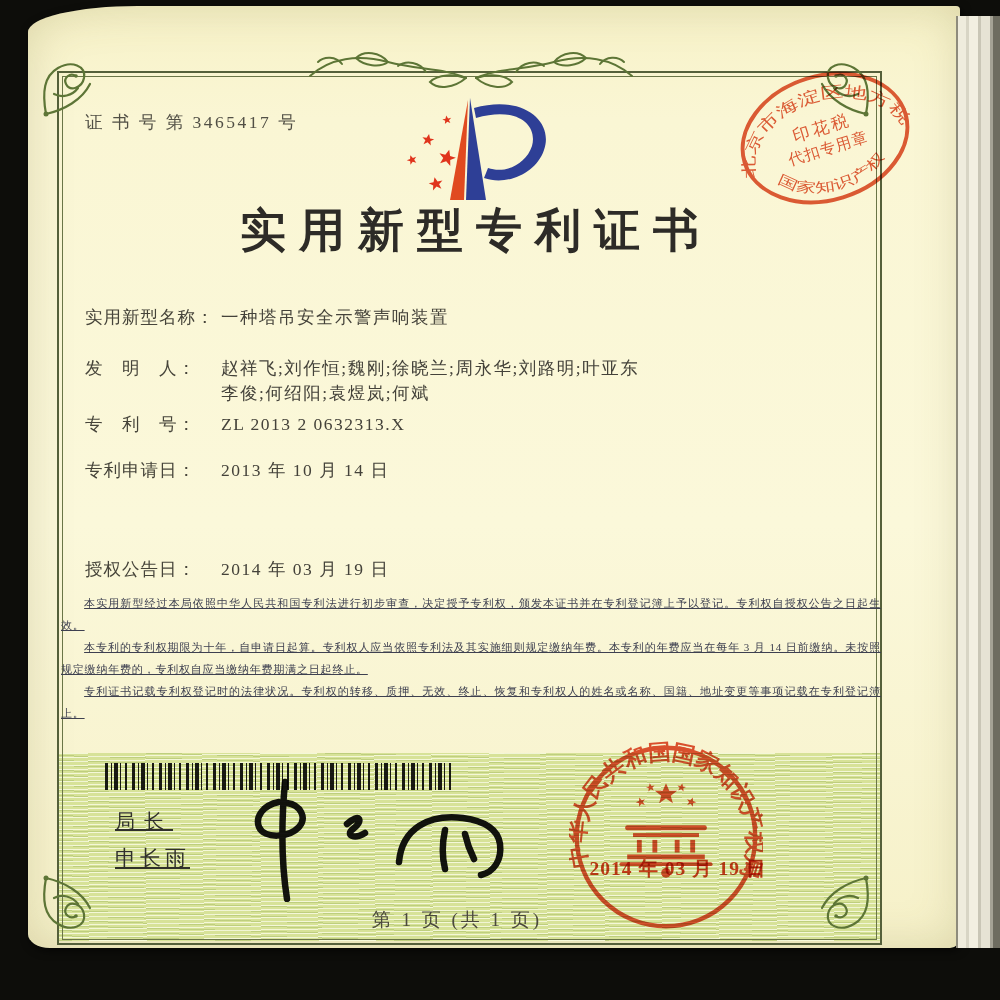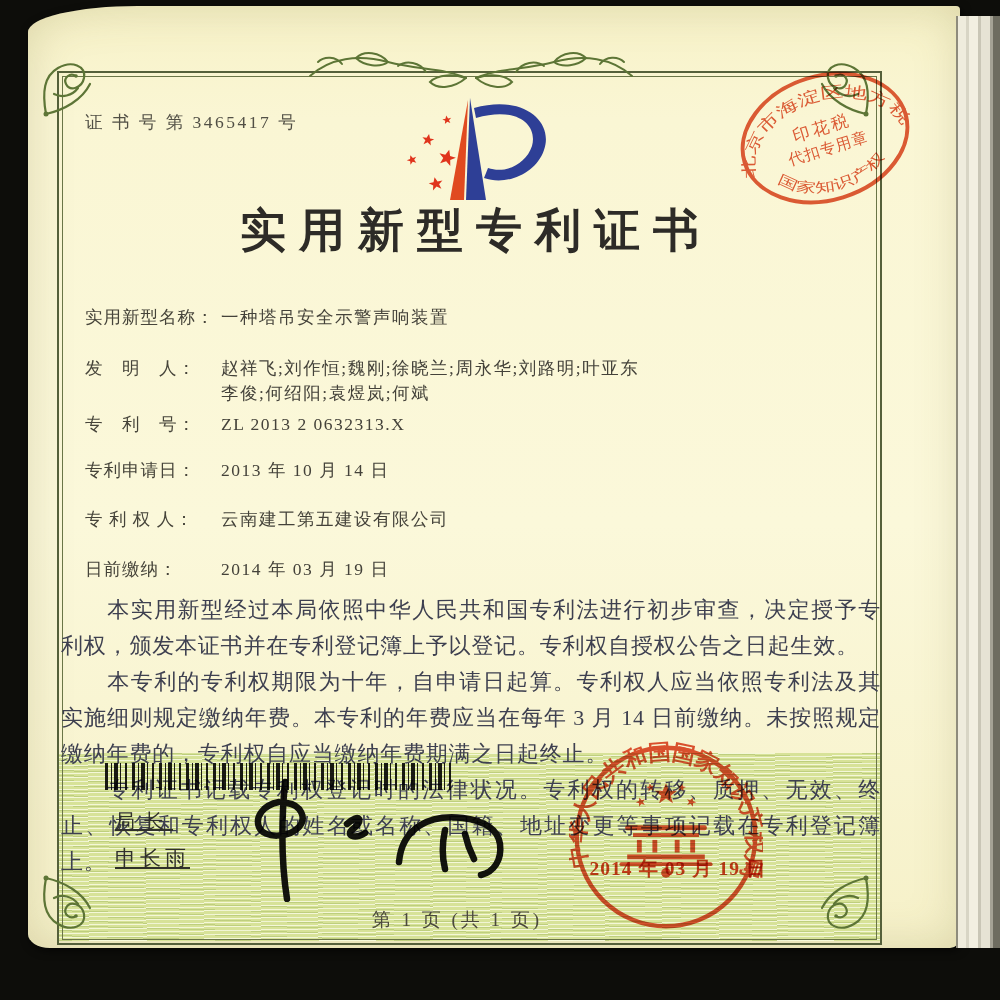--- a/index.html
+++ b/index.html
@@ -42,22 +42,23 @@
     position:absolute;left:29px;top:194px;width:825px;text-align:center;
     font-size:46px;font-weight:bold;letter-spacing:13px;padding-left:13px;
     color:#2d2b27;box-sizing:border-box;
   }
   .field-row{position:absolute;left:57px;font-size:17.5px;color:#46443a;letter-spacing:1px;line-height:25px;}
   .f-label{display:inline-block;width:136px;vertical-align:top;}
   .f-value{display:inline-block;vertical-align:top;letter-spacing:1.5px;color:#44423a;}
   .f-value span{display:block;}
   .paras{
     position:absolute;left:33px;top:586px;width:820px;
-    font-size:22px;line-height:36px;color:#3e4050;letter-spacing:.8px;
+    font-size:11px;line-height:22px;color:#3e4050;letter-spacing:.8px;
     text-align:justify;
+    text-decoration:underline;
   }
   .paras p{margin:0;text-indent:2.1em;}
   .barcode{
     position:absolute;left:77px;top:757px;width:350px;height:27px;mix-blend-mode:multiply;
     background:repeating-linear-gradient(90deg,
       #1c1c1c 0 3px,rgba(0,0,0,0) 3px 6px,#1c1c1c 6px 7px,rgba(0,0,0,0) 7px 9px,
       #1c1c1c 9px 13px,rgba(0,0,0,0) 13px 15px,#1c1c1c 15px 16px,rgba(0,0,0,0) 16px 20px,
       #1c1c1c 20px 22px,rgba(0,0,0,0) 22px 27px);
   }
   .signer{position:absolute;left:87px;top:802px;color:#30302b;font-family:"Liberation Sans","DejaVu Sans",sans-serif;text-decoration:underline;}
@@ -169,25 +170,22 @@
   </div>
   <div class="field-row" style="top:299px">
     <span class="f-label">实用新型名称：</span><span class="f-value">一种塔吊安全示警声响装置</span>
   </div>
   <div class="field-row" style="top:406px">
     <span class="f-label">专　利　号：</span><span class="f-value">ZL 2013 2 0632313.X</span>
   </div>
   <div class="field-row" style="top:452px">
     <span class="f-label">专利申请日：</span><span class="f-value">2013 年 10 月 14 日</span>
   </div>
-  <div class="field-row" style="top:501px">
-    <span class="f-label">专 利 权 人：</span><span class="f-value">云南建工第五建设有限公司</span>
-  </div>
   <div class="field-row" style="top:551px">
-    <span class="f-label">日前缴纳：</span><span class="f-value">2014 年 03 月 19 日</span>
+    <span class="f-label">授权公告日：</span><span class="f-value">2014 年 03 月 19 日</span>
   </div>
 
   <div class="paras">
     <p>本实用新型经过本局依照中华人民共和国专利法进行初步审查，决定授予专利权，颁发本证书并在专利登记簿上予以登记。专利权自授权公告之日起生效。</p>
     <p>本专利的专利权期限为十年，自申请日起算。专利权人应当依照专利法及其实施细则规定缴纳年费。本专利的年费应当在每年 3 月 14 日前缴纳。未按照规定缴纳年费的，专利权自应当缴纳年费期满之日起终止。</p>
     <p>专利证书记载专利权登记时的法律状况。专利权的转移、质押、无效、终止、恢复和专利权人的姓名或名称、国籍、地址变更等事项记载在专利登记簿上。</p>
   </div>
 
   <div class="barcode"></div>
 

